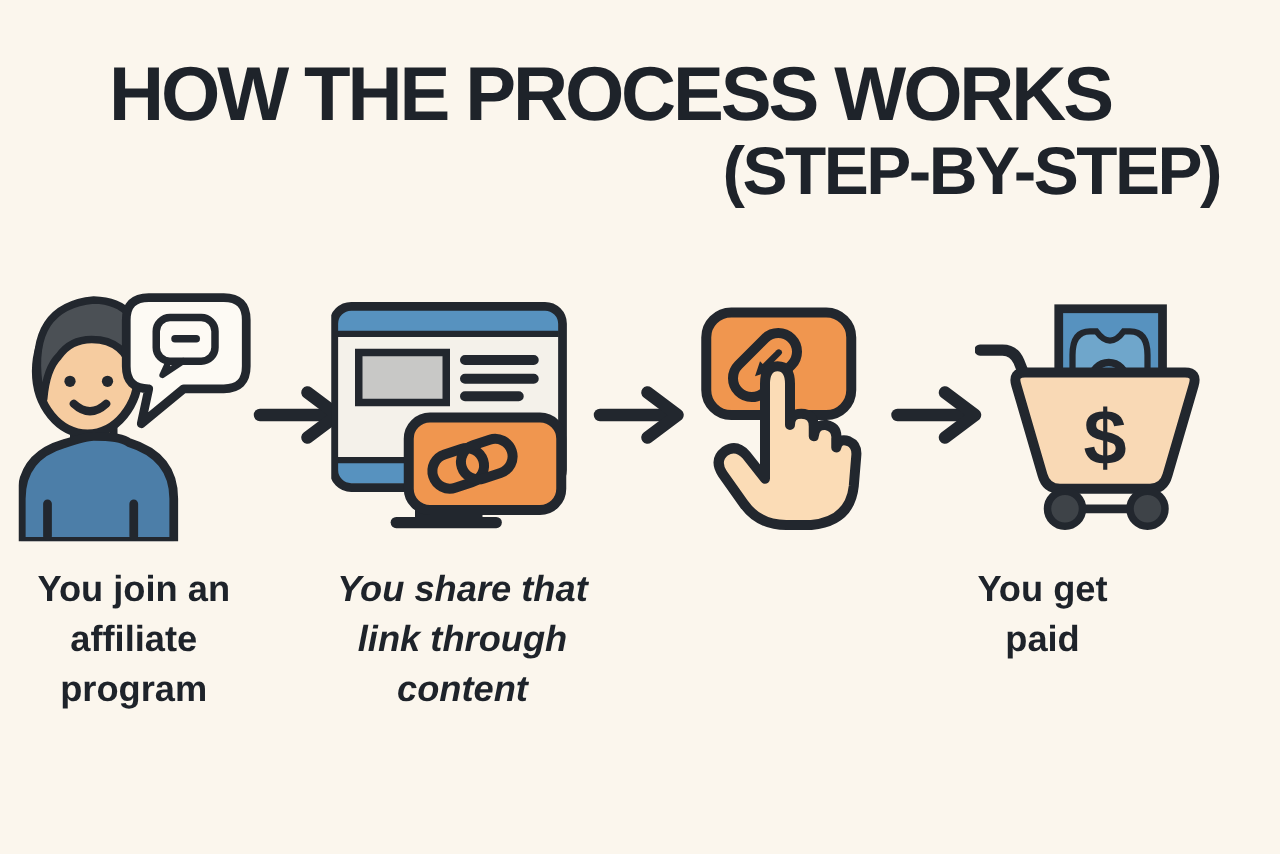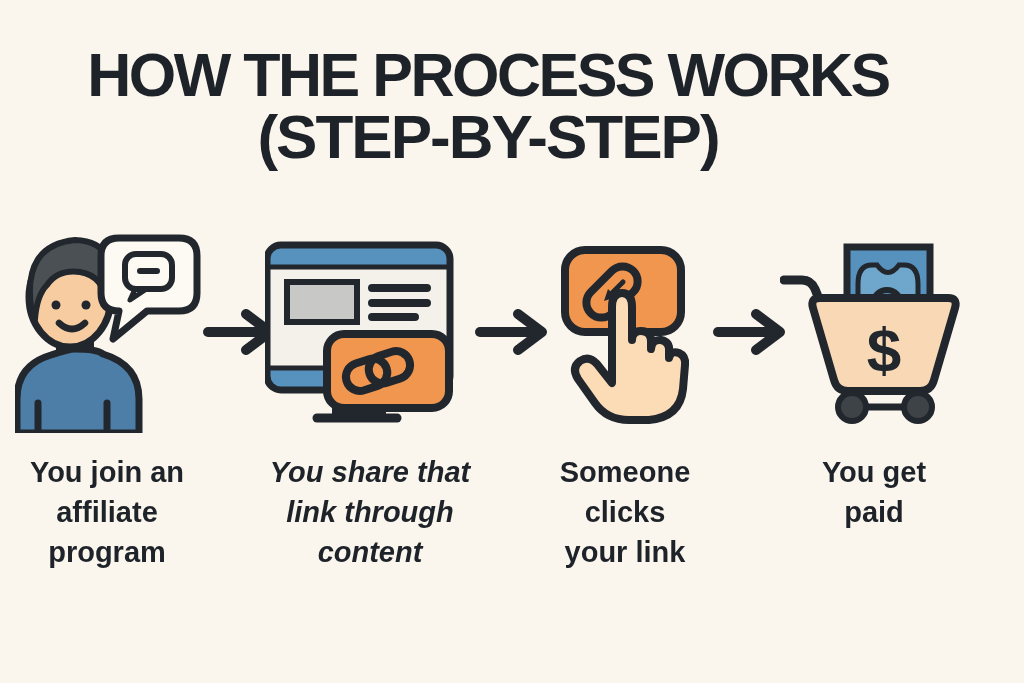--- a/index.html
+++ b/index.html
@@ -7,35 +7,35 @@
     position:relative; width:1024px; height:683px;
     background:var(--background,#FBF6ED);
     font-family:"Liberation Sans", sans-serif;
     overflow:hidden;
   }
   .title {
     position:absolute; left:0; top:42px; width:976px;
     text-align:center; font-weight:bold; color:var(--text,#1E232A);
   }
   .title .line1 { font-size:61px; letter-spacing:-2.5px; line-height:66px; }
-  .title .line2 { font-size:62px; letter-spacing:-2px; line-height:58px; }
+  .title .line2 { font-size:54px; letter-spacing:-2px; line-height:58px;text-align:right; }
   .icon { position:absolute; }
   .arrow { position:absolute; width:80px; height:48px; top:308px; }
   .arrow-1 { left:202px; }
   .arrow-2 { left:474px; }
   .arrow-3 { left:712px; }
   .step-label {
     position:absolute; top:452px; width:220px;
     text-align:center; font-size:29px; font-weight:bold; line-height:40px;
     color:var(--text,#1E232A); white-space:pre-line;
   }
   .label-1 { left:-3px; }
   .label-2 { left:260px;font-style:italic; }
   .label-3 { left:515px; }
-  .label-4 { left:764px; }
+  .label-4 { left:724px; }
   .icon-1 { left:15px;  top:233px; }
   .icon-2 { left:265px; top:240px; }
   .icon-3 { left:555px; top:245px; }
   .icon-4 { left:780px; top:234px; }
 </style>
 </head>
 <body>
 
 <div class="canvas">
 
@@ -128,19 +128,16 @@
       <circle cx="138" cy="173" r="14" style="fill:var(--wheel);stroke:var(--outline)" stroke-width="6"></circle>
     </g>
   </svg>
 
   <div class="step-label label-1">You join an
 affiliate
 program</div>
   <div class="step-label label-2">You share that
 link through
 content</div>
-  <div class="step-label label-3">Someone
-clicks
-your link</div>
   <div class="step-label label-4">You get
 paid</div>
 
 </div>
 
 </body></html>

